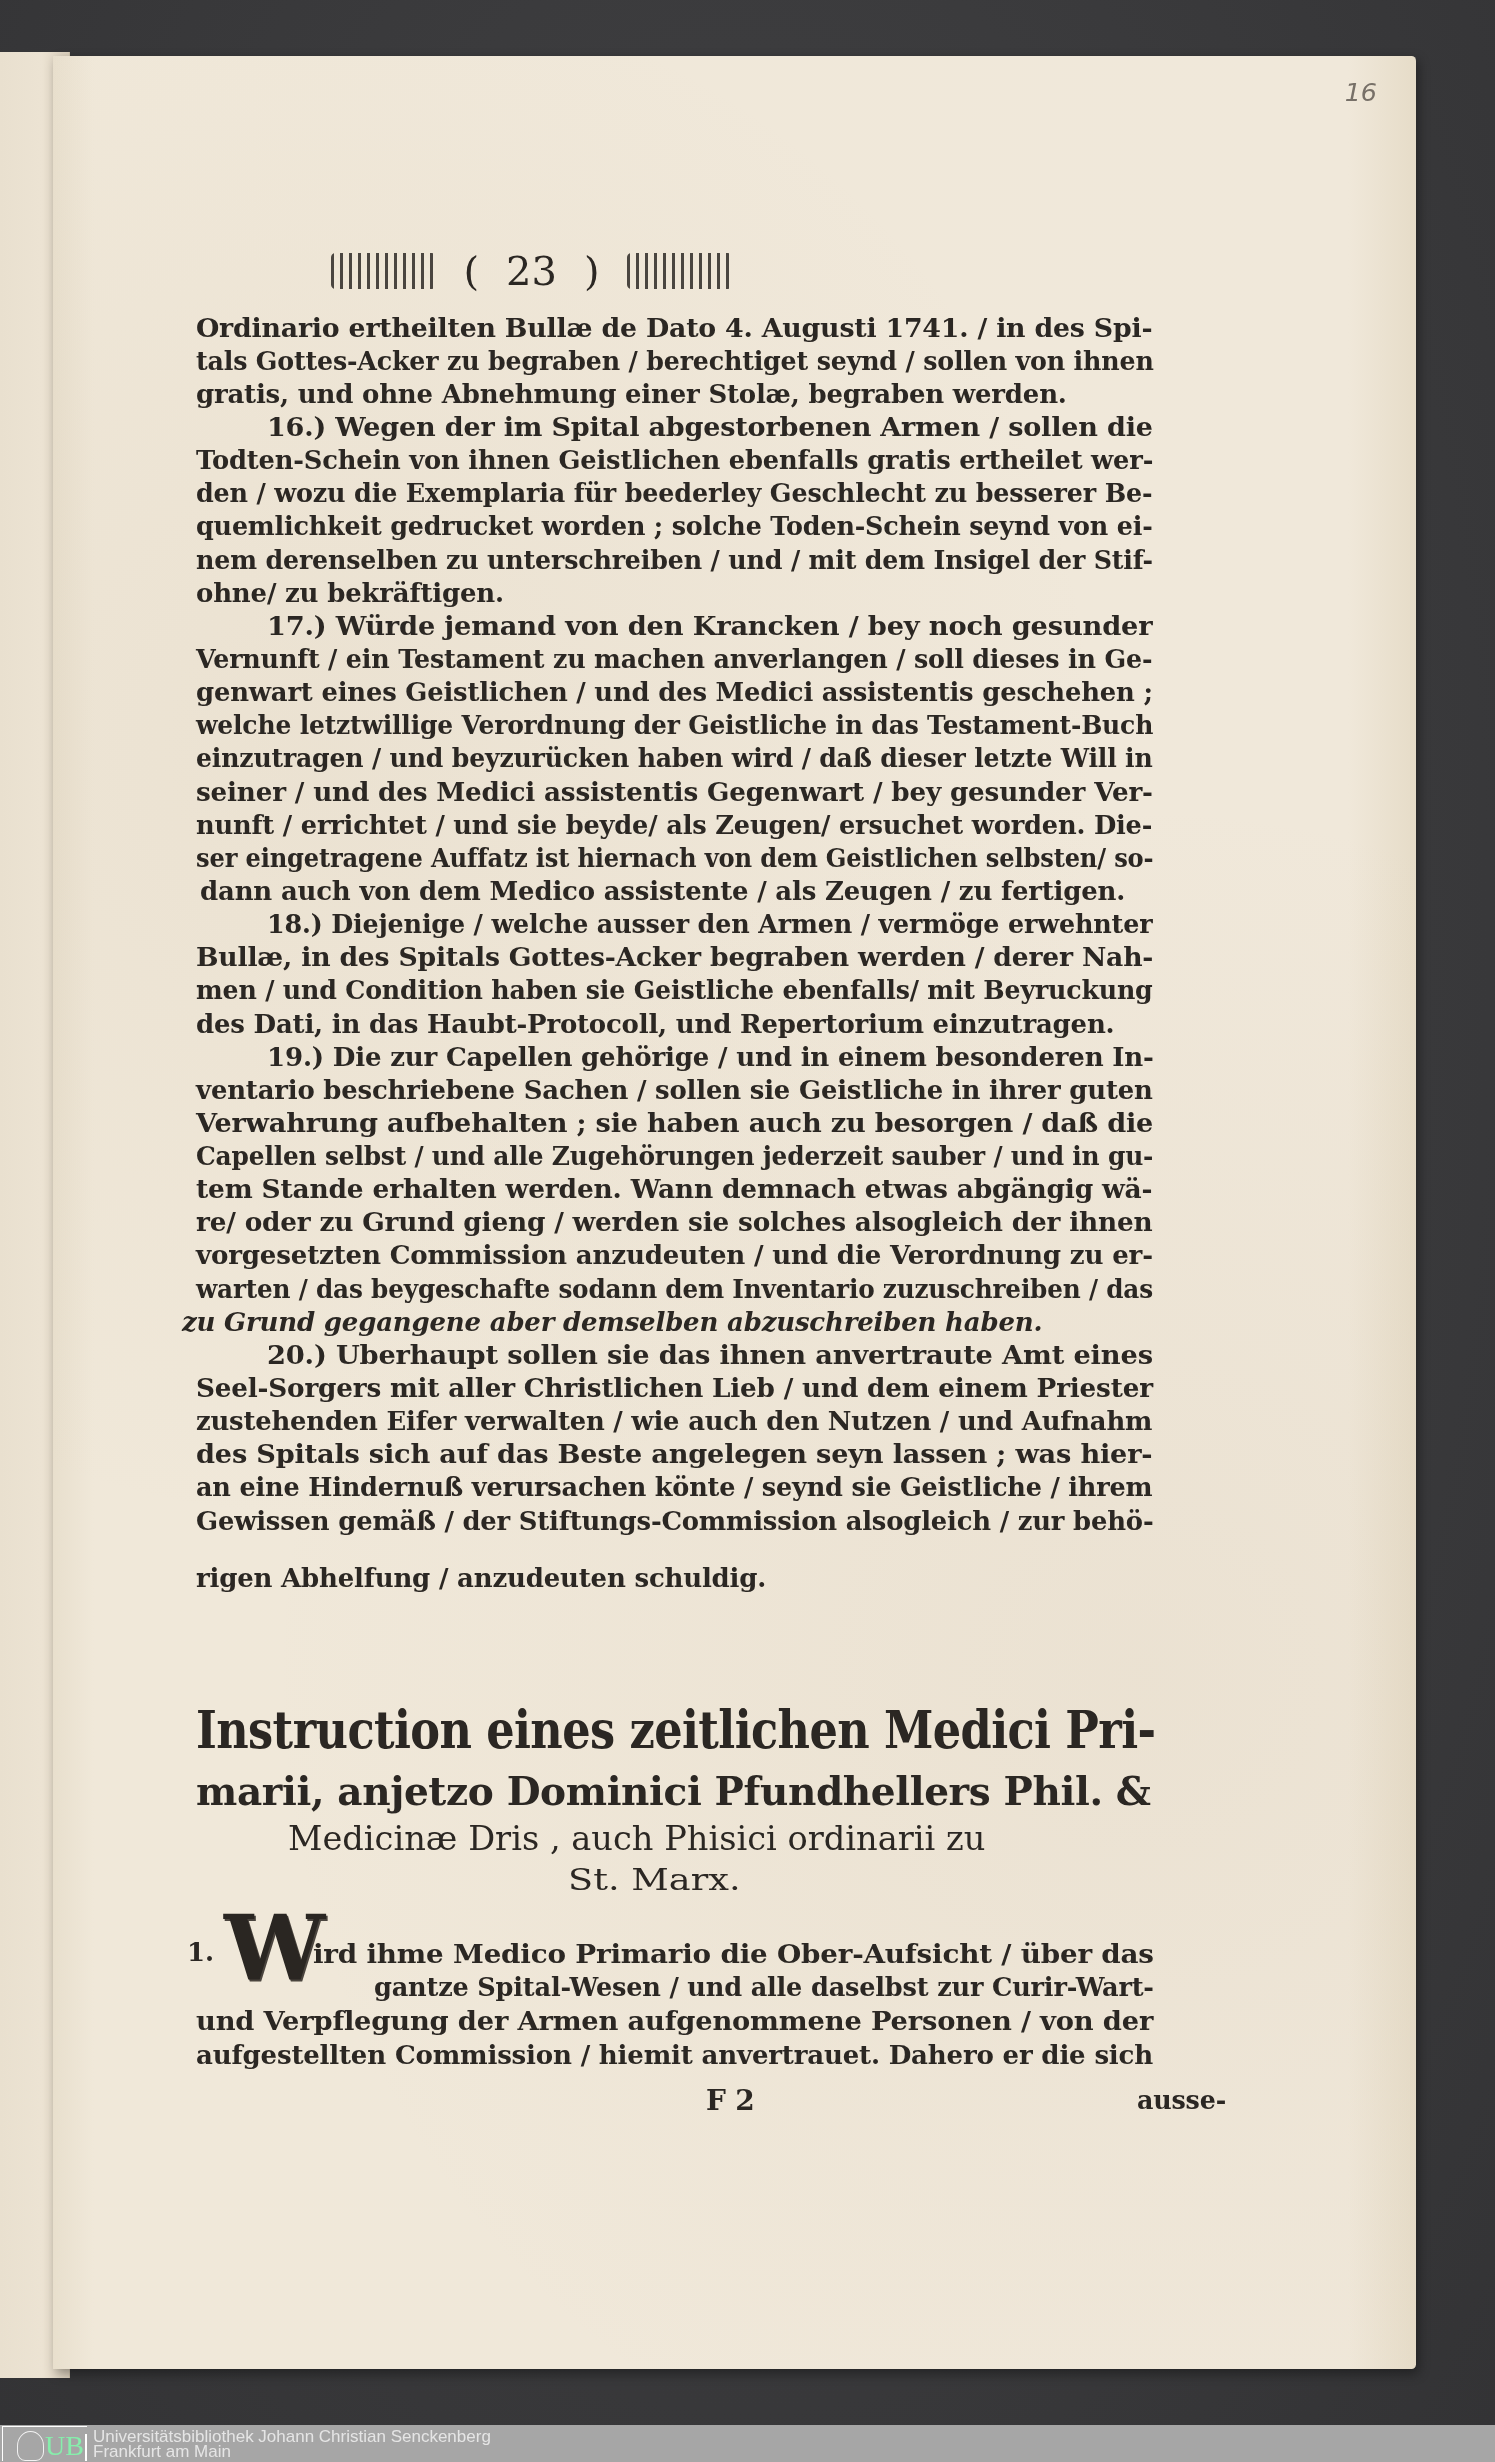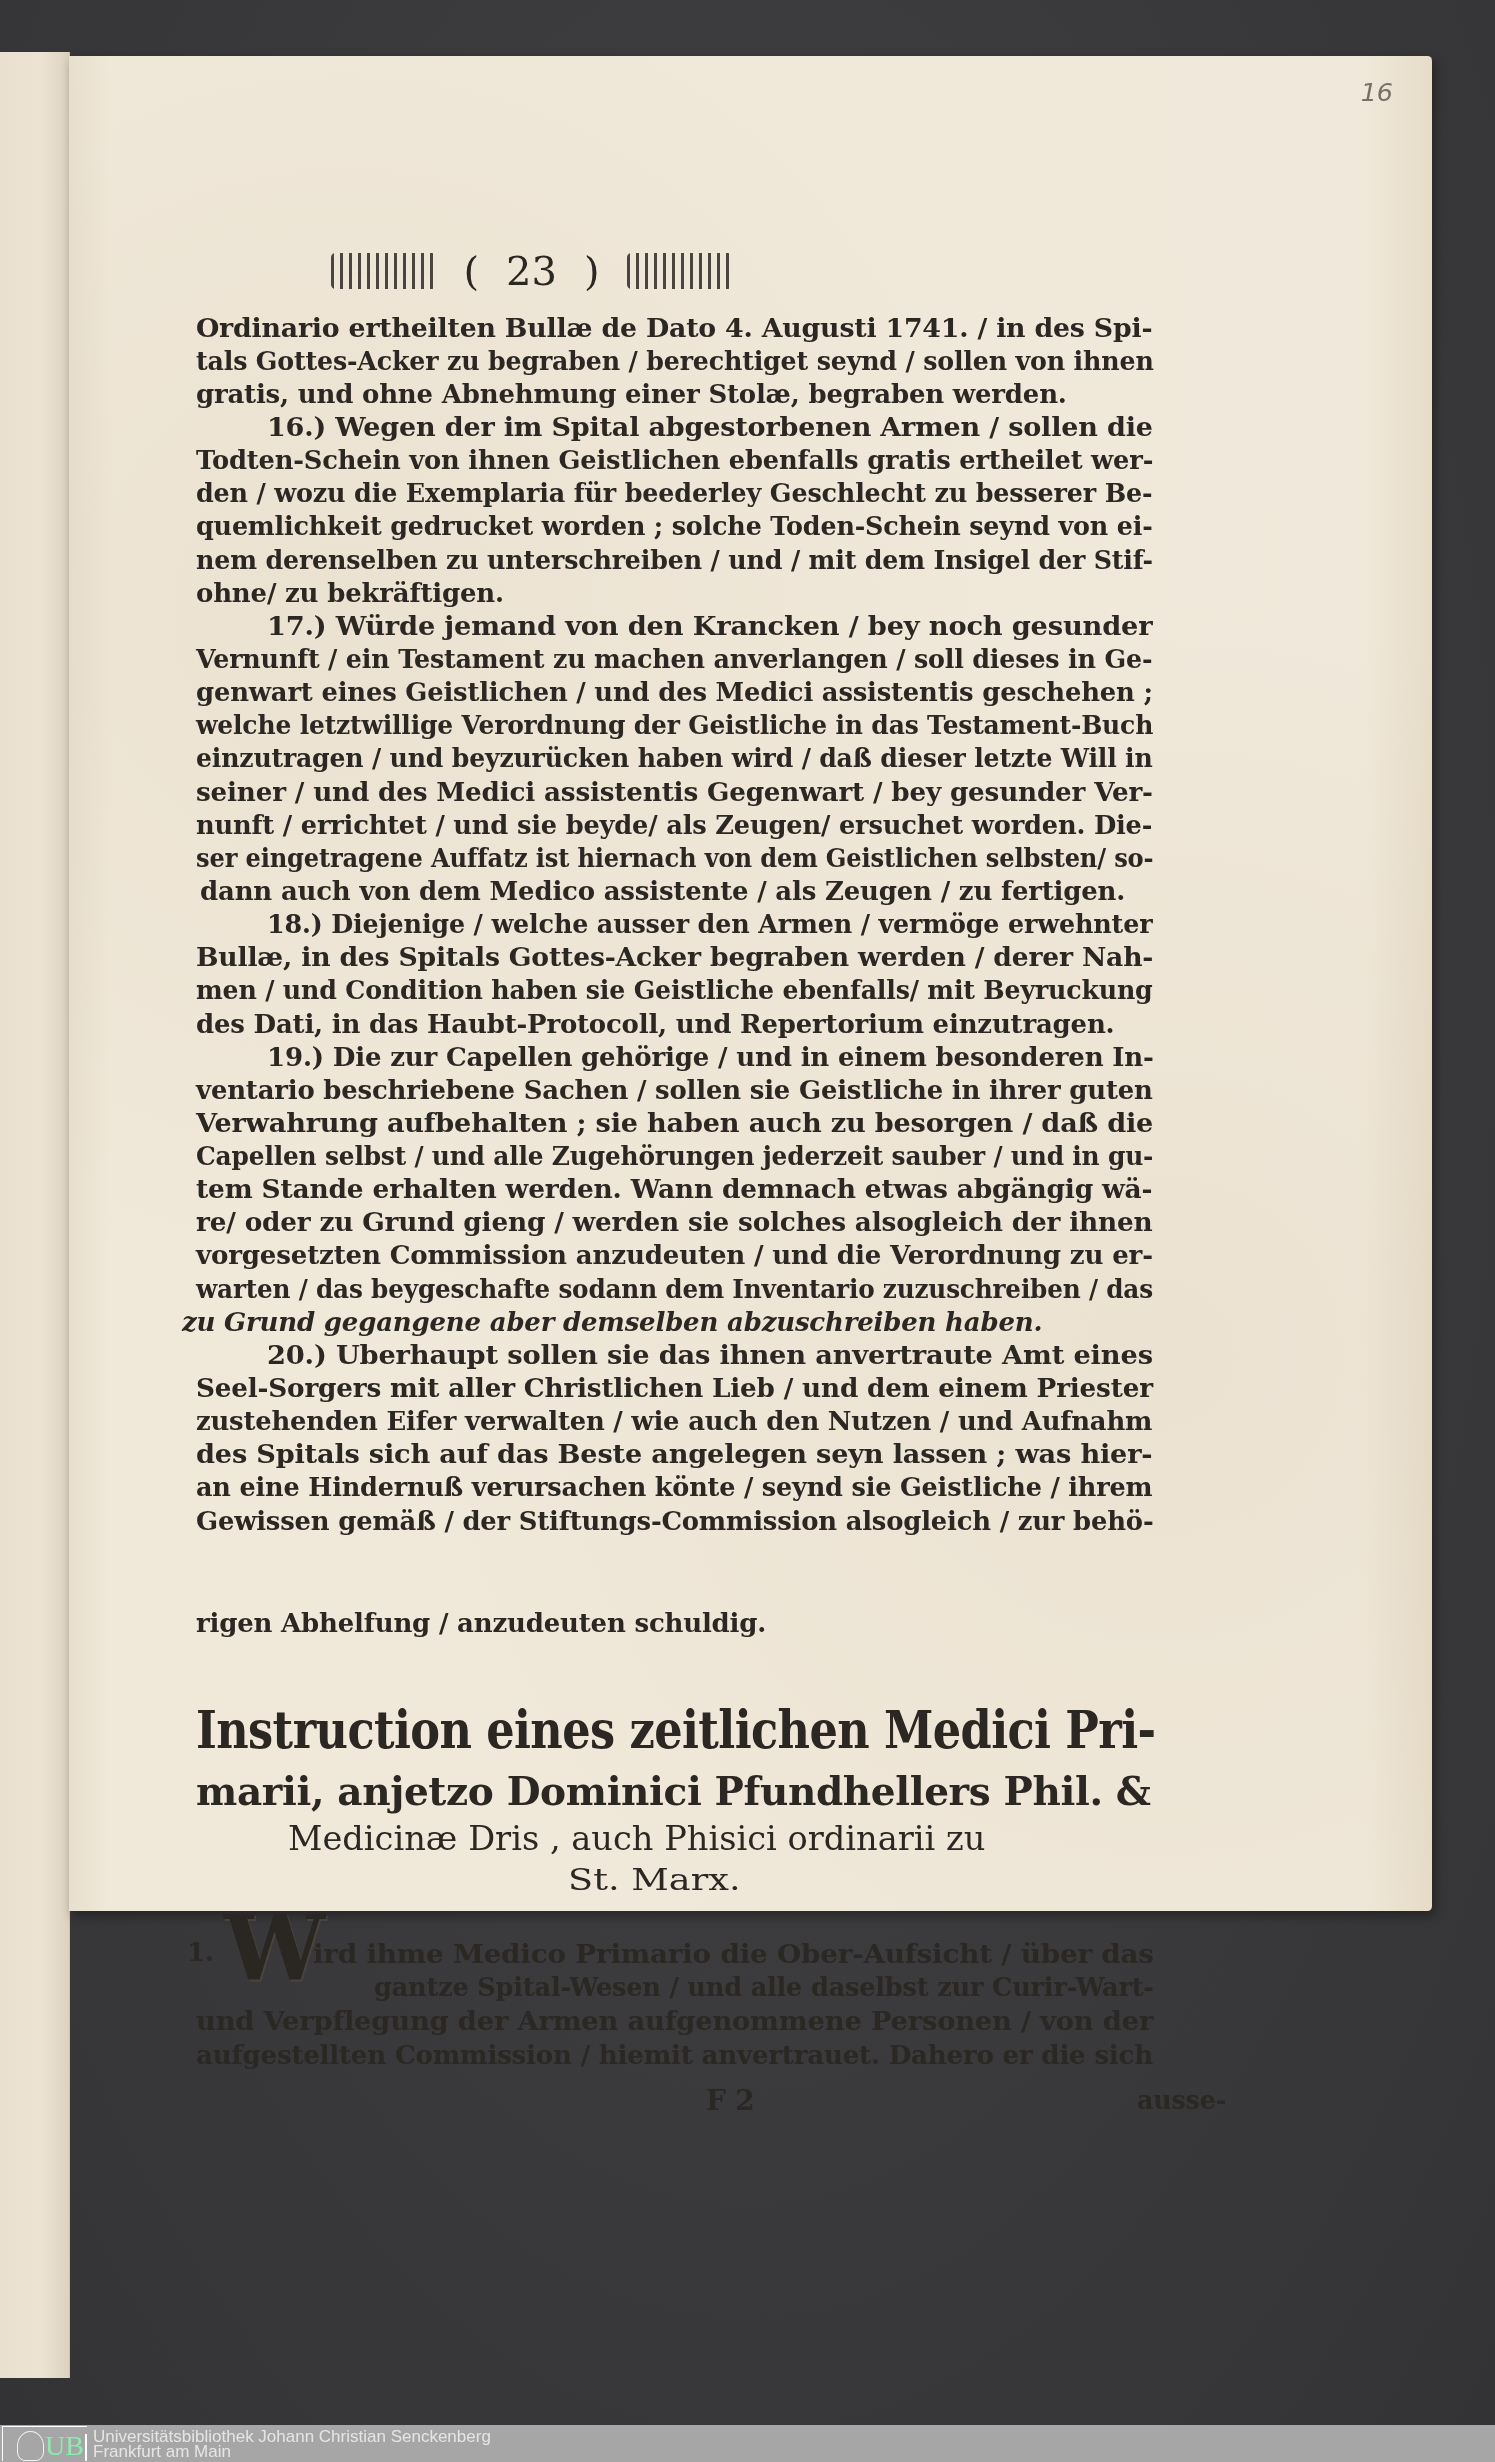--- a/index.html
+++ b/index.html
@@ -11,21 +11,21 @@
   .backdrop {
     position: absolute; left: 0; top: 0; width: 1496px; height: 2425px;
     background: radial-gradient(ellipse at 50% 40%, #434345 0%, #38383a 70%, #333335 100%);
   }
   .verso {
     position: absolute; left: 0; top: 52px; width: 69px; height: 2326px;
     background: linear-gradient(90deg, #e9e0cf 0%, #ece3d3 60%, #ddd2bf 100%);
     border-right: 1.5px solid #cfc3ad;
   }
   .page {
-    position: absolute; left: 69px; top: 56px; width: 1363px; height: 1855px;
+    position: absolute; left: 53px; top: 56px; width: 1363px; height: 2313px;
     background: #efe7d8;
     background-image:
       radial-gradient(circle at 20% 30%, rgba(190,170,140,0.10) 0, transparent 40%),
       radial-gradient(circle at 80% 70%, rgba(190,170,140,0.10) 0, transparent 45%),
       linear-gradient(90deg, #e8dfcd 0%, #f0e8d9 3%, #f0e8da 95%, #e6dcc8 100%);
     border-radius: 0 4.5px 4.5px 0;
     box-shadow: 3px 4.5px 10.5px rgba(0,0,0,0.35);
   }
   .folio {
     position: absolute; right: 39px; top: 21px;
@@ -133,21 +133,21 @@
     <div class="line" style="left: 196px; top: 1207px; transform: scaleX(1.014);">re/ oder zu Grund gieng / werden sie solches alsogleich der ihnen</div>
     <div class="line" style="left: 196px; top: 1240px; transform: scaleX(1.005);">vorgesetzten Commission anzudeuten / und die Verordnung zu er-</div>
     <div class="line" style="left: 196px; top: 1274px; transform: scaleX(0.951);">warten / das beygeschafte sodann dem Inventario zuzuschreiben / das</div>
     <div class="line" style="left: 182px; top: 1307px; transform: scaleX(1); font-style: italic;">zu Grund gegangene aber demselben abzuschreiben haben.</div>
     <div class="line" style="left: 267px; top: 1340px; transform: scaleX(1.051);">20.) Uberhaupt sollen sie das ihnen anvertraute Amt eines</div>
     <div class="line" style="left: 196px; top: 1373px; transform: scaleX(1.011);">Seel-Sorgers mit aller Christlichen Lieb / und dem einem Priester</div>
     <div class="line" style="left: 196px; top: 1406px; transform: scaleX(0.995);">zustehenden Eifer verwalten / wie auch den Nutzen / und Aufnahm</div>
     <div class="line" style="left: 196px; top: 1439px; transform: scaleX(1.046);">des Spitals sich auf das Beste angelegen seyn lassen ; was hier-</div>
     <div class="line" style="left: 196px; top: 1472px; transform: scaleX(0.983);">an eine Hindernuß verursachen könte / seynd sie Geistliche / ihrem</div>
     <div class="line" style="left: 196px; top: 1506px; transform: scaleX(0.995);">Gewissen gemäß / der Stiftungs-Commission alsogleich / zur behö-</div>
-    <div class="line" style="left: 196px; top: 1608px; transform: scaleX(1);">rigen Abhelfung / anzudeuten schuldig.</div>
+    <div class="line" style="left: 196px; top: 1563px; transform: scaleX(1);">rigen Abhelfung / anzudeuten schuldig.</div>
   </div>
 
 <div class="title-line" style="left: 196px; top: 1699px; font-size: 52px; letter-spacing: -0.7px; transform-origin: left center; transform: scaleX(0.858);">Instruction eines zeitlichen Medici Pri-</div>
 <div class="title-line" style="left: 196px; top: 1767px; font-size: 40px; letter-spacing: -0.4px; transform-origin: left center; transform: scaleX(0.976);">marii, anjetzo Dominici Pfundhellers Phil. &amp;</div>
 <div class="title-line" style="left: 288px; top: 1819px; font-size: 33px; font-weight: normal; transform-origin: left center; transform: scaleX(1.019);">Medicinæ Dris , auch Phisici ordinarii zu</div>
 <div class="title-line" style="left: 568px; top: 1862px; font-size: 30px; font-weight: normal; transform-origin: left center; transform: scaleX(1.223);">St. Marx.</div>
 
 <div class="line" style="left:187px; top:1937px;">1.</div>
 <div class="dropcap">W</div>
 <div id="section-lines">

